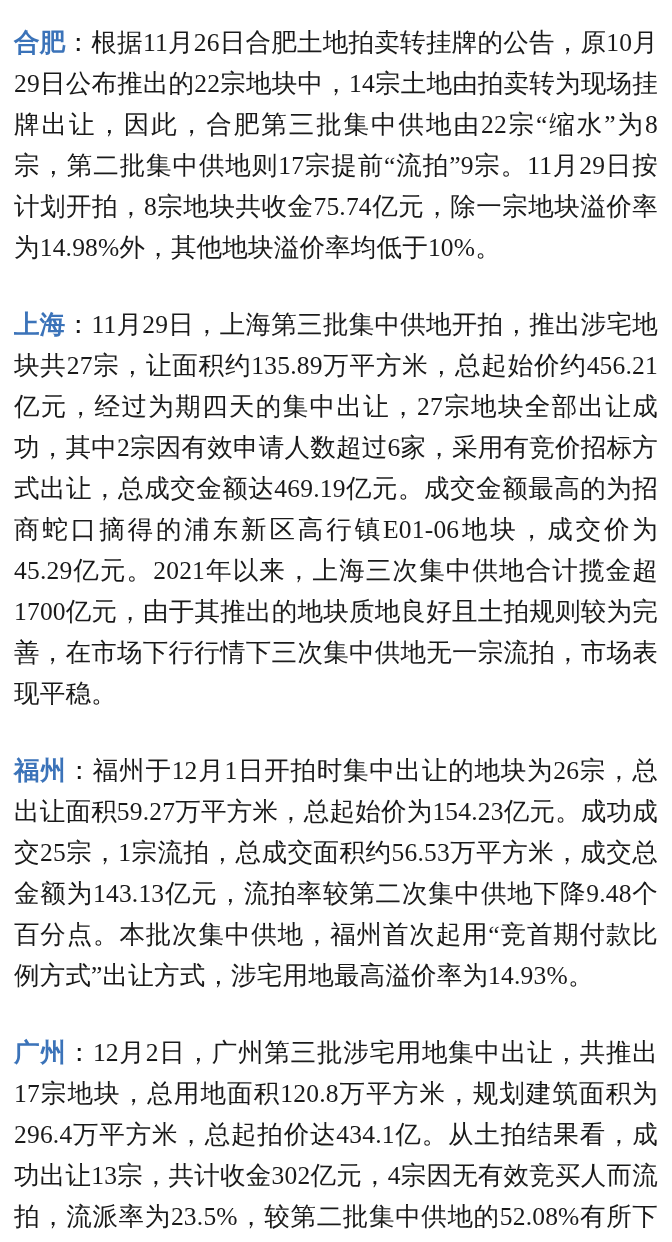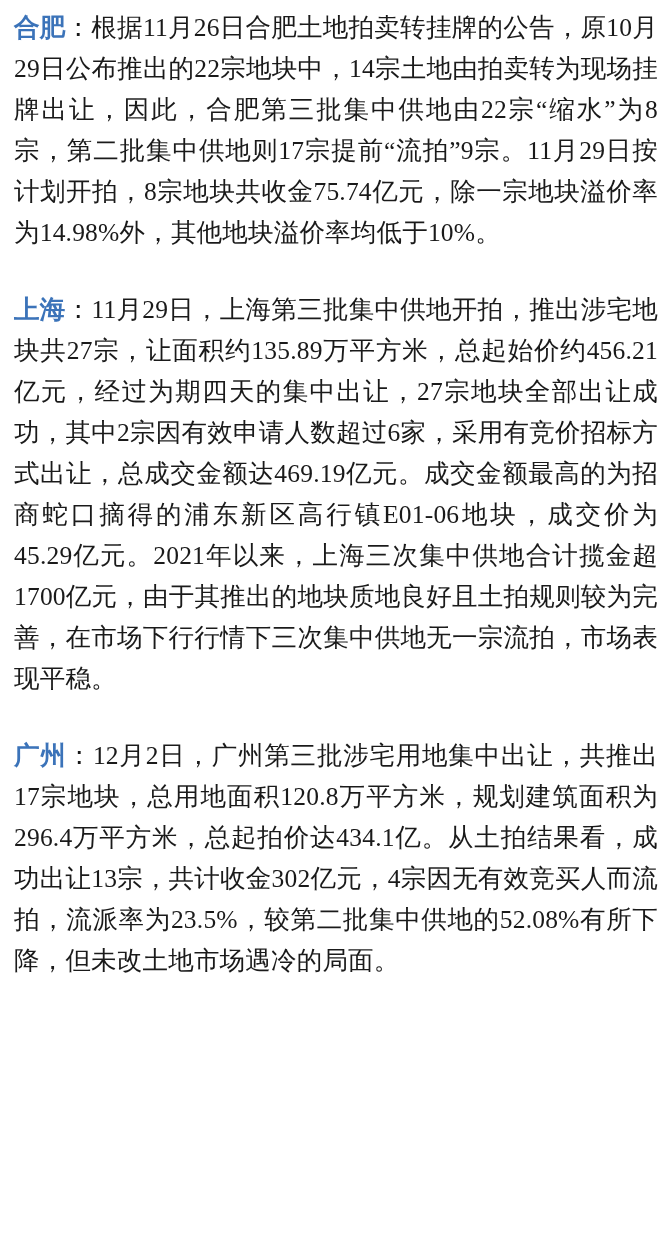--- a/index.html
+++ b/index.html
@@ -11,21 +11,21 @@
     width: 672px;
     height: 1242px;
     font-family: "Liberation Serif", "DejaVu Serif", serif;
     color: #1a1a1a;
     overflow: hidden;
   }
   .page {
     box-sizing: border-box;
     width: 672px;
     height: 1242px;
-    padding: 7px 14px 0 14px;
+    padding: 22px 14px 0 14px;
   }
   .para {
     margin: 0 0 36px 0;
     font-size: 25.5px;
     line-height: 41px;
     text-align: justify;
     text-justify: inter-ideograph;
     letter-spacing: 0.2px;
   }
   .para:last-child {
@@ -48,18 +48,21 @@
 <div class="page">
 
   <p class="para">
     <span class="city">合肥</span><span class="colon">：</span><span class="body-text">根据11月26日合肥土地拍卖转挂牌的公告，原10月29日公布推出的22宗地块中，14宗土地由拍卖转为现场挂牌出让，因此，合肥第三批集中供地由22宗“缩水”为8宗，第二批集中供地则17宗提前“流拍”9宗。11月29日按计划开拍，8宗地块共收金75.74亿元，除一宗地块溢价率为14.98%外，其他地块溢价率均低于10%。</span>
   </p>
 
   <p class="para">
     <span class="city">上海</span><span class="colon">：</span><span class="body-text">11月29日，上海第三批集中供地开拍，推出涉宅地块共27宗，让面积约135.89万平方米，总起始价约456.21亿元，经过为期四天的集中出让，27宗地块全部出让成功，其中2宗因有效申请人数超过6家，采用有竞价招标方式出让，总成交金额达469.19亿元。成交金额最高的为招商蛇口摘得的浦东新区高行镇E01-06地块，成交价为45.29亿元。2021年以来，上海三次集中供地合计揽金超1700亿元，由于其推出的地块质地良好且土拍规则较为完善，在市场下行行情下三次集中供地无一宗流拍，市场表现平稳。</span>
   </p>
 
+  <p class="para">
+    <span class="city">福州</span><span class="colon">：</span><span class="body-text">福州于12月1日开拍时集中出让的地块为26宗，总出让面积59.27万平方米，总起始价为154.23亿元。成功成交25宗，1宗流拍，总成交面积约56.53万平方米，成交总金额为143.13亿元，流拍率较第二次集中供地下降9.48个百分点。本批次集中供地，福州首次起用“竞首期付款比例方式”出让方式，涉宅用地最高溢价率为14.93%。</span>
+  </p>
 
   <p class="para">
     <span class="city">广州</span><span class="colon">：</span><span class="body-text">12月2日，广州第三批涉宅用地集中出让，共推出17宗地块，总用地面积120.8万平方米，规划建筑面积为296.4万平方米，总起拍价达434.1亿。从土拍结果看，成功出让13宗，共计收金302亿元，4宗因无有效竞买人而流拍，流派率为23.5%，较第二批集中供地的52.08%有所下降，但未改土地市场遇冷的局面。</span>
   </p>
 
 </div>
 
 </body></html>

